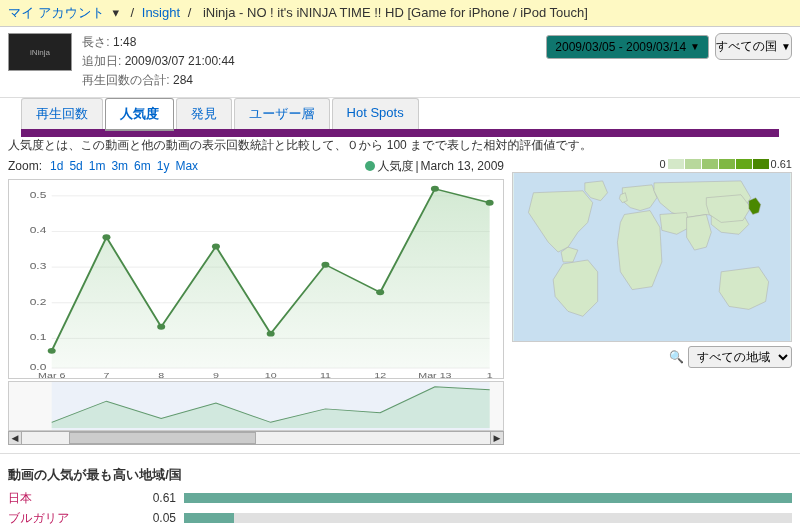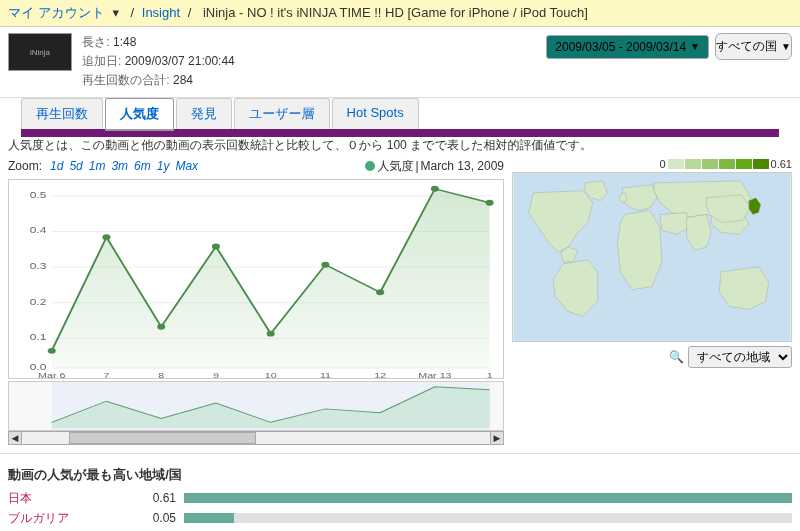--- a/index.html
+++ b/index.html
@@ -31,21 +31,21 @@
     
     #description { padding: 0 8px; font-size: 12px; color: #333; }
 
     
     #main { display: flex; padding: 4px 8px; gap: 8px; }
 
     
     #chart-section { flex: 1; min-width: 0; }
     #zoom-controls { display: flex; align-items: center; gap: 2px; font-size: 12px; margin-bottom: 4px; }
     #zoom-controls .zoom-label { margin-right: 4px; }
-    #zoom-controls a { color: #06c; text-decoration: none; margin: 0 2px; font-style: italic; }
+    #zoom-controls a { color: #06c; text-decoration: none; margin: 0 2px; }
     #legend-dot { width: 10px; height: 10px; background: #4a7; border-radius: 50%; }
     #chart-container { position: relative; width: 100%; height: 200px; border: 1px solid #ccc; background: #fff; }
     #chart-svg { width: 100%; height: 100%; }
     #mini-chart { width: 100%; height: 50px; border: 1px solid #ccc; background: #fff; margin-top: 2px; }
     #mini-chart-svg { width: 100%; height: 100%; }
     #scroll-bar { display: flex; align-items: center; margin-top: 0; }
     #scroll-left { width: 14px; height: 14px; background: #e0e0e0; border: 1px solid #aaa; cursor: pointer; display: flex; align-items: center; justify-content: center; font-size: 9px; }
     #scroll-right { width: 14px; height: 14px; background: #e0e0e0; border: 1px solid #aaa; cursor: pointer; display: flex; align-items: center; justify-content: center; font-size: 9px; }
     #scroll-track { flex: 1; height: 14px; background: #f0f0f0; border-top: 1px solid #aaa; border-bottom: 1px solid #aaa; position: relative; }
     #scroll-thumb { position: absolute; left: 10%; width: 40%; height: 100%; background: #ccc; border: 1px solid #aaa; }

